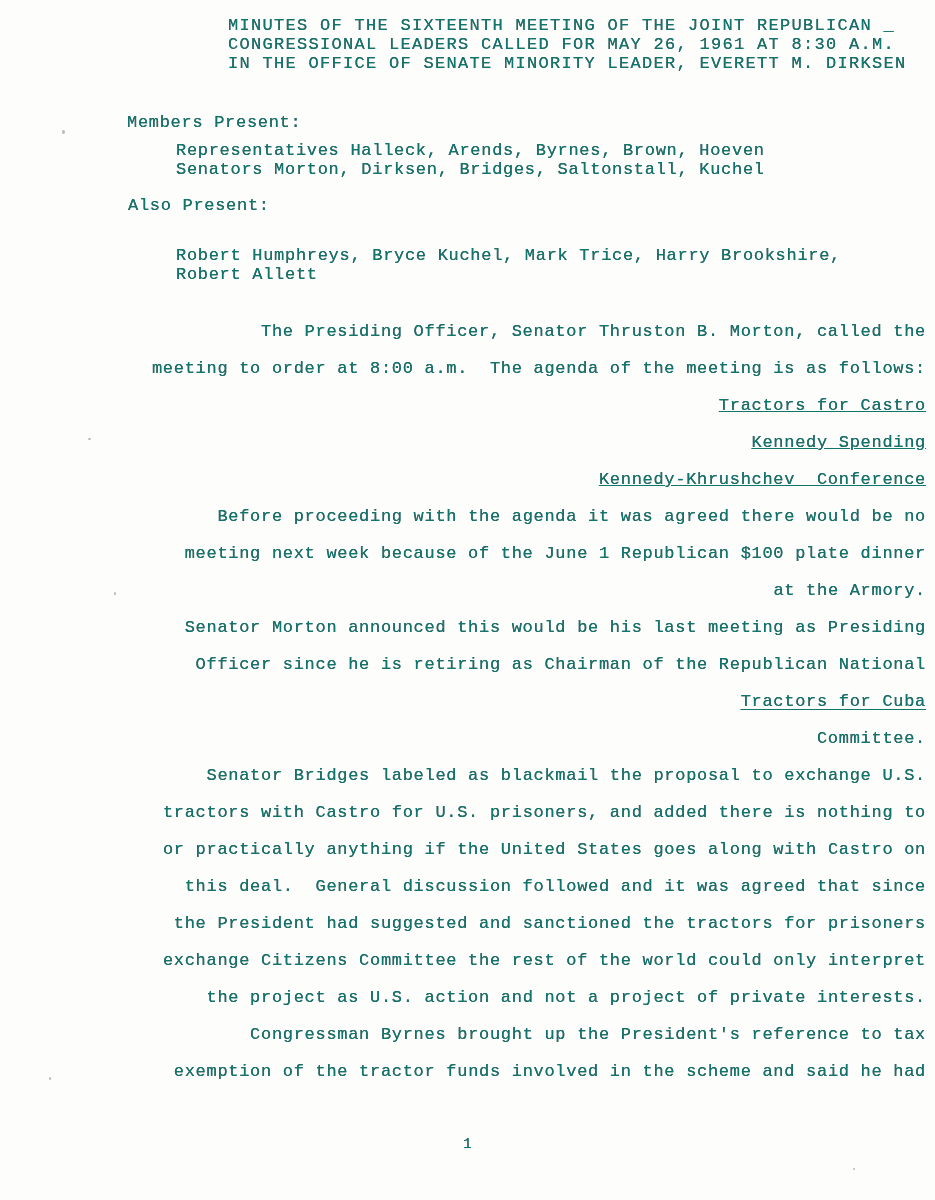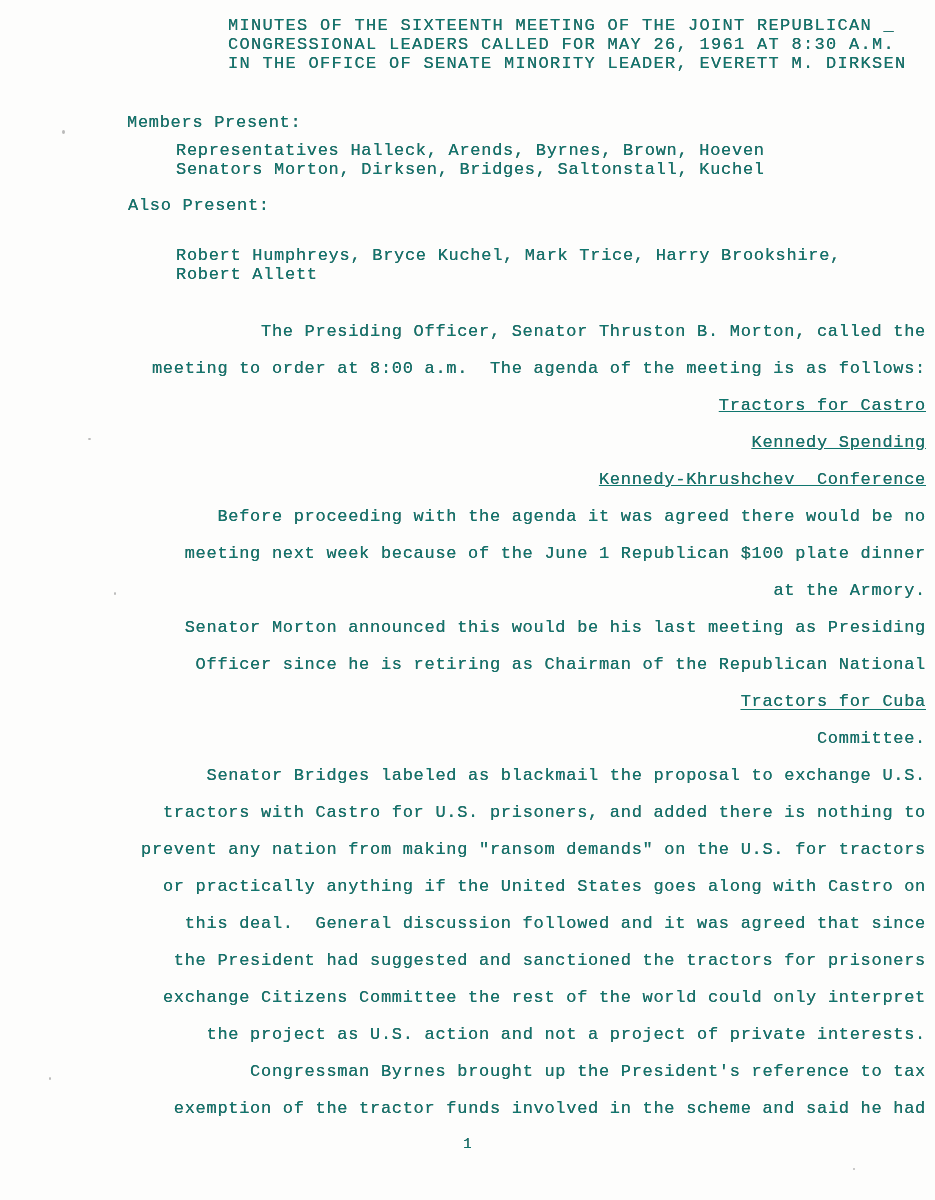--- a/index.html
+++ b/index.html
@@ -111,21 +111,20 @@
       <div class="line agenda">Kennedy-Khrushchev  Conference</div>
       <div class="line indent">Before proceeding with the agenda it was agreed there would be no</div>
       <div class="line">meeting next week because of the June 1 Republican $100 plate dinner</div>
       <div class="line">at the Armory.</div>
       <div class="line indent">Senator Morton announced this would be his last meeting as Presiding</div>
       <div class="line">Officer since he is retiring as Chairman of the Republican National</div>
       <div class="line heading">Tractors for Cuba</div>
       <div class="line">Committee.</div>
       <div class="line indent">Senator Bridges labeled as blackmail the proposal to exchange U.S.</div>
       <div class="line">tractors with Castro for U.S. prisoners, and added there is nothing to</div>
-      <div class="line">prevent any nation from making "ransom demands" on the U.S. for tractors</div>
       <div class="line">or practically anything if the United States goes along with Castro on</div>
       <div class="line">this deal.  General discussion followed and it was agreed that since</div>
       <div class="line">the President had suggested and sanctioned the tractors for prisoners</div>
       <div class="line">exchange Citizens Committee the rest of the world could only interpret</div>
       <div class="line">the project as U.S. action and not a project of private interests.</div>
       <div class="line indent">Congressman Byrnes brought up the President's reference to tax</div>
       <div class="line">exemption of the tractor funds involved in the scheme and said he had</div>
     </div>
 
   <div class="page-number">1</div>

